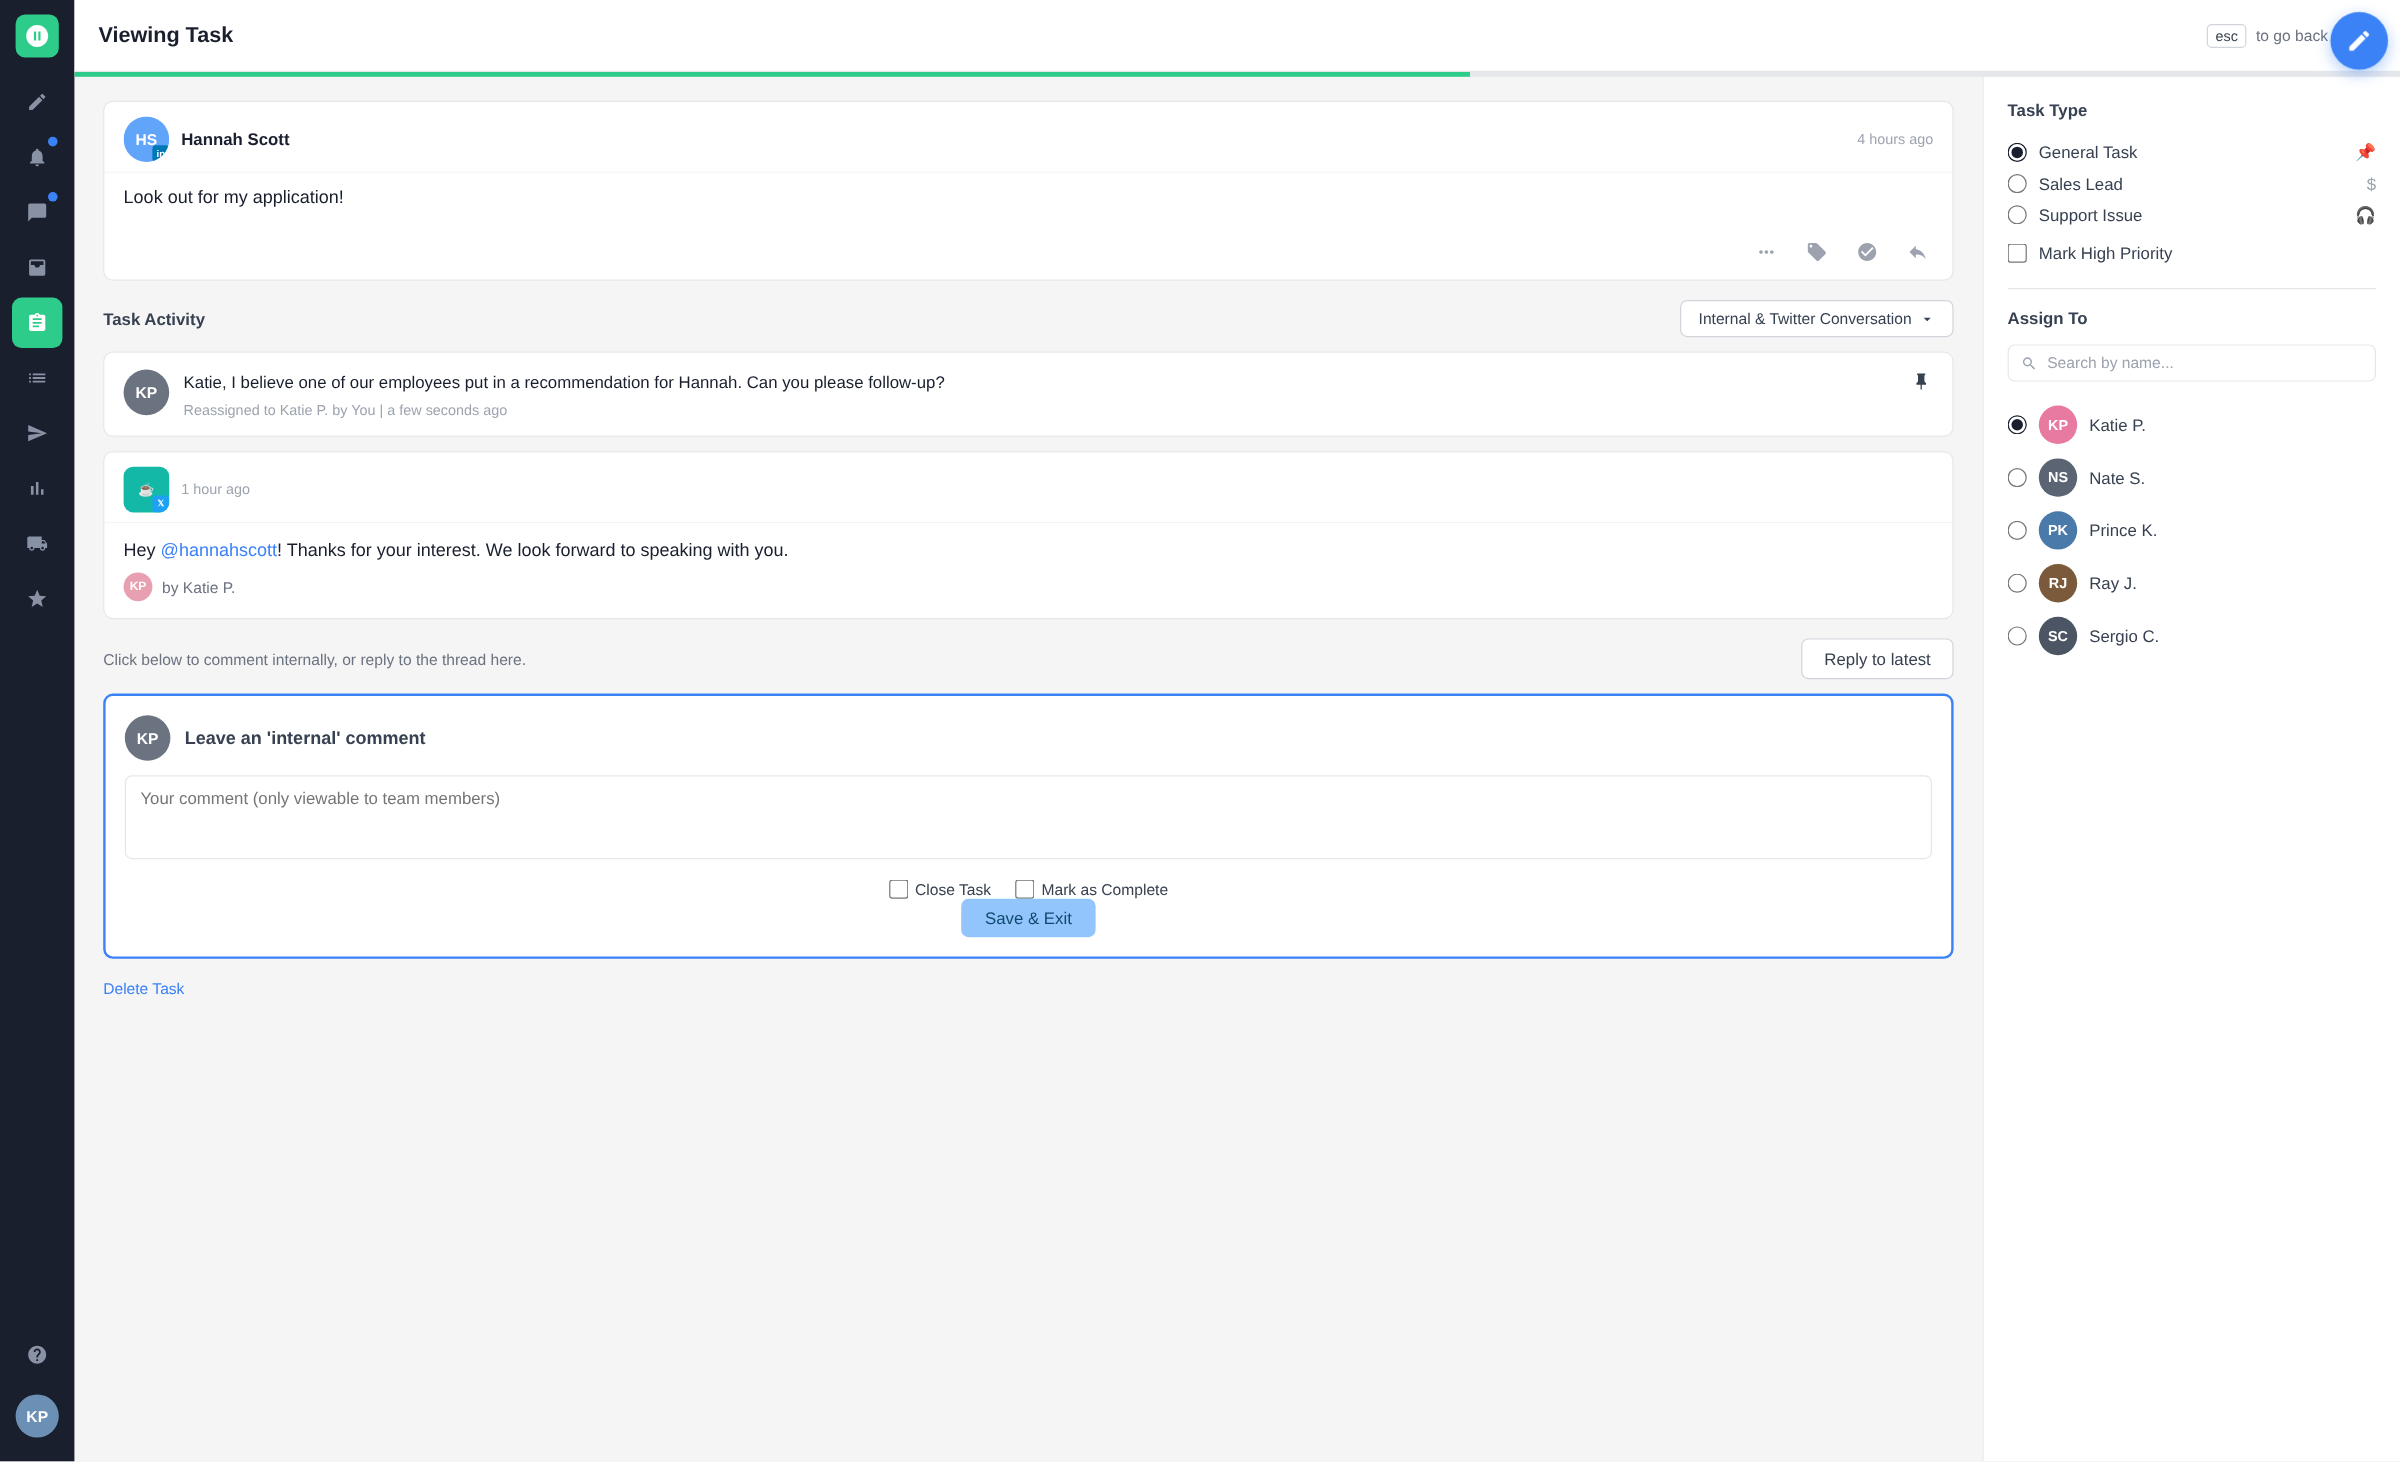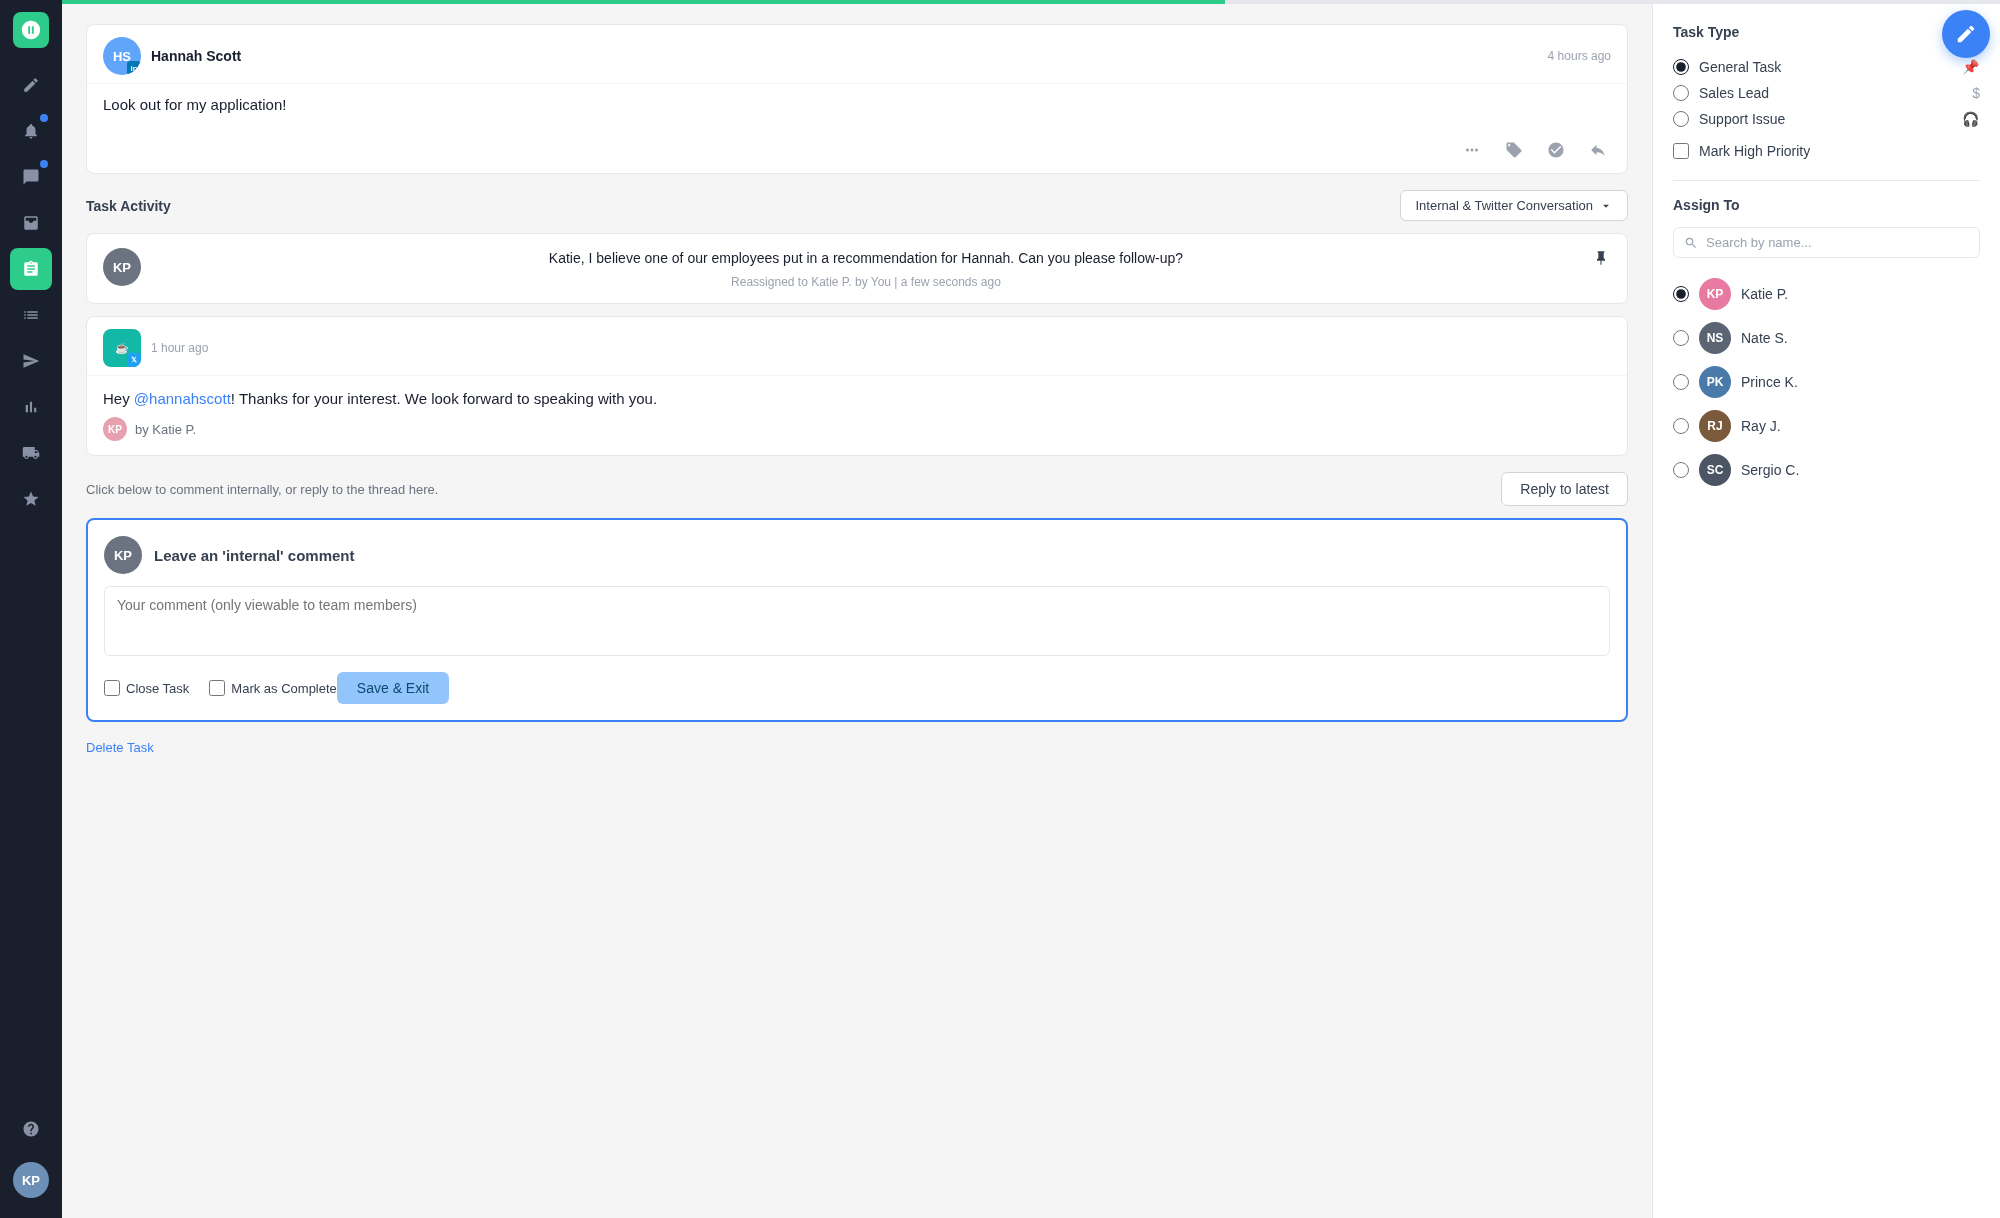--- a/index.html
+++ b/index.html
@@ -211,21 +211,21 @@
     .internal-card {
       background: white;
       border-radius: 8px;
       border: 1px solid #e5e7eb;
       margin-bottom: 12px;
       padding: 14px 16px;
       display: flex;
       gap: 12px;
       align-items: flex-start;
     }
-    .internal-content { flex: 1; text-align: center; }
+    .internal-content { flex: 1; }
     .internal-text { font-size: 14px; color: #1a1f2e; line-height: 1.5; }
     .internal-meta { font-size: 12px; color: #9ca3af; margin-top: 6px; }
     .pin-btn {
       background: none; border: none; cursor: pointer;
       color: #9ca3af; padding: 2px;
     }
     .pin-btn.pinned { color: #374151; }
 
     
     .pm-card {
@@ -304,21 +304,23 @@
       padding: 10px 12px;
       font-size: 14px;
       color: #9ca3af;
       resize: none;
       outline: none;
       font-family: inherit;
     }
     .compose-footer {
       display: flex;
       align-items: center;
+      justify-content: space-between;
       margin-top: 12px;
+      flex-direction: column;
     }
     .compose-checkboxes {
       display: flex;
       gap: 20px;
       align-items: center;
     }
     .checkbox-label {
       display: flex;
       align-items: center;
       gap: 6px;
@@ -506,20 +508,28 @@
         </svg>
     </div>
     <div class="sidebar-avatar">
       <span>KP</span>
     </div>
   </div>
 </div>
 
 <div class="main">
 
+  <div class="topbar">
+    <span class="topbar-title">Viewing Task</span>
+    <div class="esc-back">
+      <span class="esc-badge">esc</span>
+      <span>to go back</span>
+    </div>
+    <button class="close-btn">✕</button>
+  </div>
 
   <div style="height:4px; background: linear-gradient(to right, #2ecc8a 60%, #e5e7eb 60%);"></div>
 
   <div class="content-area">
 
     <div class="left-panel">
 
       
       <div class="message-card">
         <div class="message-header">

